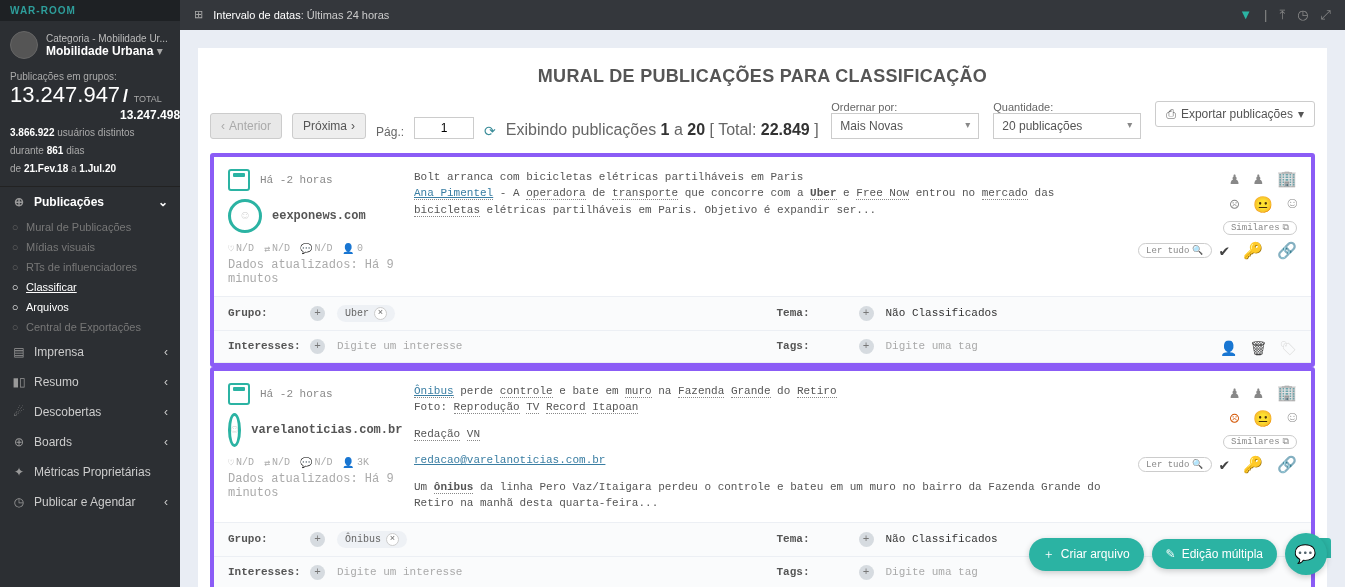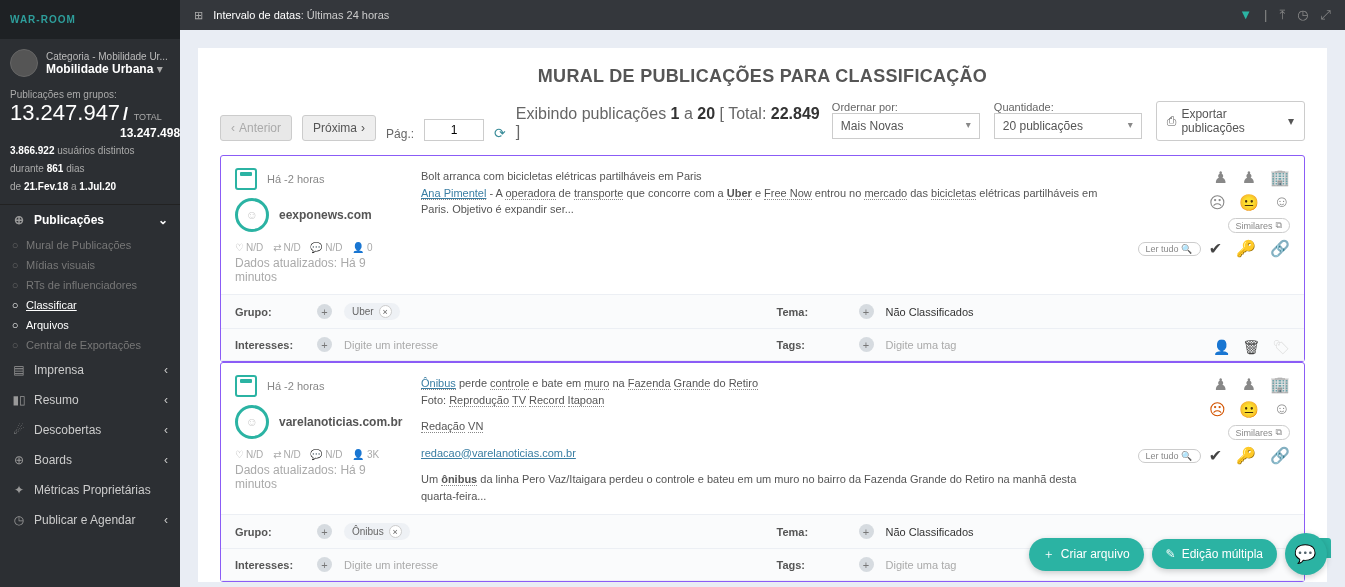--- a/index.html
+++ b/index.html
@@ -1,18 +1,18 @@
 <!DOCTYPE html>
 <html><head>
 <meta charset="utf-8">
 <style>
 * { box-sizing: border-box; margin: 0; padding: 0; }
 body { font-family: -apple-system, BlinkMacSystemFont, "Segoe UI", Arial, sans-serif; font-size: 12px; background: #fff; color: #333; width: 1345px; height: 587px; overflow: hidden; display: flex; }
 .sidebar { width: 180px; background: #2c2f33; color: #aaa; flex-shrink: 0; display: flex; flex-direction: column; }
-.sidebar-top { background: #1e2124; padding: 14px 10px; font-size: 10px; font-weight: bold; color: #bbb; }
+.sidebar-top { background: #1e2124; padding: 5px 10px; font-size: 10px; font-weight: bold; color: #bbb; }
 .war-room { color: #2e9e9b; letter-spacing: 1px; }
 .category-block { display: flex; align-items: center; gap: 8px; padding: 10px 10px 8px; }
 .avatar-circle { width: 28px; height: 28px; border-radius: 50%; background: #555; border: 1px solid #666; }
 .cat-text { font-size: 10px; color: #bbb; }
 .cat-title { color: #fff; font-weight: bold; font-size: 12px; }
 .chev { color: #aaa; }
 .stats { padding: 4px 10px 10px; font-size: 10px; color: #aaa; }
 .stat-big { color: #fff; font-size: 22px; font-weight: normal; }
 .stat-total-lbl { font-size: 9px; color: #aaa; margin-left: 3px; display: inline-block; }
 .stat-total-val { color: #fff; font-weight: bold; font-size: 12px; }
@@ -30,39 +30,39 @@
 
 .main { flex: 1; display: flex; flex-direction: column; background: #e9edf4; overflow: hidden; }
 .topbar { background: #34373c; color: #ccc; height: 30px; padding: 0 14px; display: flex; align-items: center; gap: 10px; font-size: 11px; position: relative; }
 .topbar .grid-icon { color: #aaa; }
 .topbar .white { color: #fff; font-weight: 500; }
 .topbar .right-icons { margin-left: auto; display: flex; gap: 12px; font-size: 13px; }
 .teal { color: #2bb3a3; }
 .gray { color: #888; }
 
 .content { padding: 18px 18px 0 18px; overflow: hidden; }
-.content-inner { background: #fff; padding: 18px 22px 0; height: 100%; overflow-y: auto; }
+.content-inner { background: #fff; padding: 18px 12px 0; height: 100%; overflow-y: auto; }
 .page-title { text-align: center; font-weight: 700; font-size: 18px; color: #555; letter-spacing: 0.3px; margin-bottom: 14px; }
 
 .controls { display: flex; align-items: flex-end; gap: 10px; margin-bottom: 14px; }
 .btn { border: 1px solid #ccc; background: #e8e8e8; padding: 5px 10px; font-size: 12px; color: #666; border-radius: 3px; cursor: pointer; display: inline-flex; align-items: center; gap: 4px; }
 .btn.disabled { color: #aaa; cursor: default; }
 .btn.next { background: #eee; color: #555; }
 .pag-lbl { font-size: 12px; color: #666; }
 .pag-input { width: 60px; border: 1px solid #ccc; padding: 3px 5px; text-align: center; font-size: 12px; }
 .refresh { color: #3a8c99; font-size: 14px; cursor: pointer; }
 .exb { font-size: 16px; color: #666; }
 .exb b { color: #333; }
 .ctrl-right { margin-left: auto; display: flex; gap: 14px; align-items: flex-start; }
 .ctrl-group { font-size: 11px; color: #666; }
 .select { border: 1px solid #ccc; background: #fff; padding: 5px 28px 5px 8px; font-size: 12px; color: #555; width: 148px; position: relative; }
 .select::after { content: "▾"; position: absolute; right: 8px; top: 5px; color: #888; font-size: 10px; }
 .export-btn { border: 1px solid #ccc; background: #fff; padding: 5px 10px; font-size: 12px; color: #555; border-radius: 3px; display: inline-flex; gap: 5px; align-items: center; cursor: pointer; }
 
-.post-card { border: 1px solid #8b5cf6; border-radius: 3px; margin-bottom: 0; background: #fff; }
+.post-card { border: 4px solid #8b5cf6; border-radius: 3px; margin-bottom: 0; background: #fff; font-family: Liberation Mono, monospace; }
 .card-body { display: flex; padding: 12px 14px 10px; gap: 16px; }
 .card-left { width: 170px; flex-shrink: 0; }
 .src-row { display: flex; align-items: center; gap: 10px; margin-bottom: 8px; }
 .src-icon { width: 22px; height: 22px; border: 2px solid #2bb3a3; border-radius: 3px; display: flex; align-items: flex-start; justify-content: center; padding-top: 2px; }
 .src-icon-inner { width: 12px; height: 4px; background: #2bb3a3; border-radius: 1px; }
 .time-txt { font-size: 11px; color: #888; }
 .author-row { display: flex; align-items: center; gap: 10px; margin-bottom: 10px; }
 .author-av { width: 34px; height: 34px; border: 3px solid #2bb3a3; border-radius: 50%; display: flex; align-items: center; justify-content: center; color: #ccc; }
 .author-name { font-size: 12px; color: #555; font-weight: 600; }
 .metrics { display: flex; gap: 10px; font-size: 10px; color: #aaa; }

